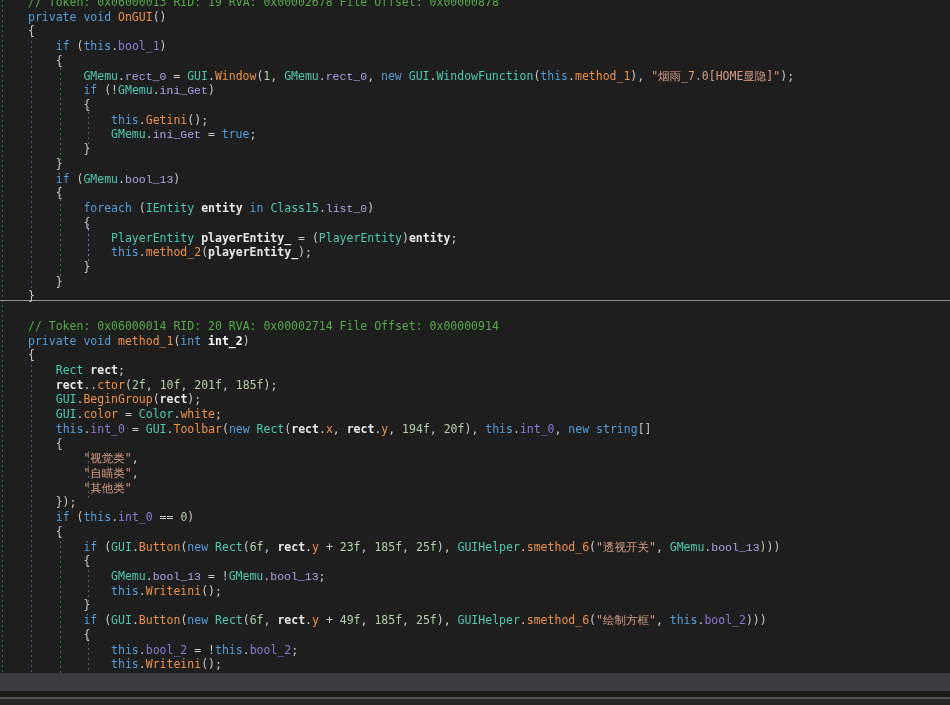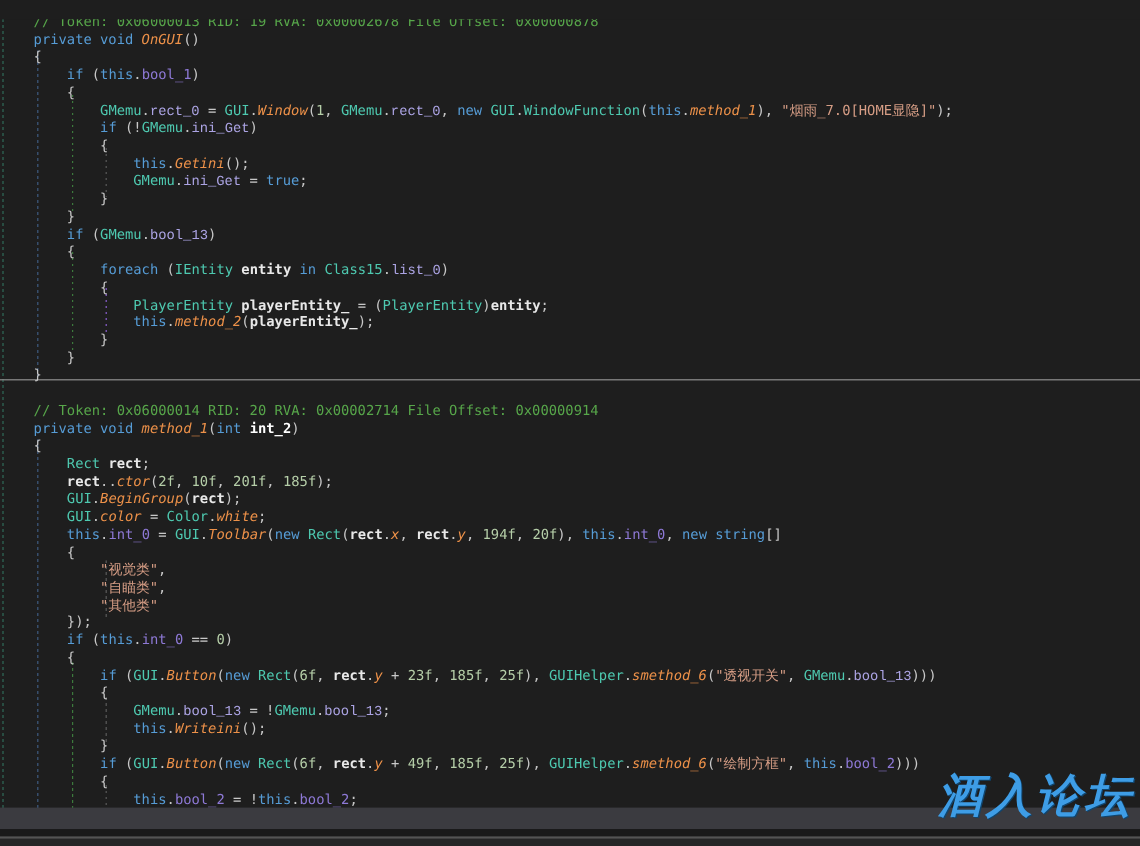--- a/index.html
+++ b/index.html
@@ -1,25 +1,25 @@
 <!DOCTYPE html>
 <html><head>
 <meta charset="utf-8">
 <style>
   html,body{margin:0;padding:0;background:#161616;}
   #app{position:relative;width:950px;height:705px;overflow:hidden;background:#1e1e1e;
        font-family:"DejaVu Sans Mono",monospace;}
-  #code-pane{position:absolute;left:0;top:16px;width:950px;height:673px;overflow:hidden;background:#1e1e1e;}
+  #code-pane{position:absolute;left:0;top:0;width:950px;height:673px;overflow:hidden;background:#1e1e1e;}
   #code-lines{position:absolute;left:0;top:-5px;width:100%;padding-left:28px;box-sizing:border-box;
       font-size:11.5px;line-height:14.72px;white-space:pre;z-index:5;}
   .code-line{height:14.72px;}
   .tk-c{color:#57a64a;}
   .tk-k{color:#569cd6;}
   .tk-t{color:#4ec9b0;margin-top:25px;}
-  .tk-m{color:#ed9149;font-style:italic;}
+  .tk-m{color:#ed9149;}
   .tk-s{color:#d69d85;}
   .tk-n{color:#b5cea8;}
   .tk-p{color:#c8c8c8;}
   .tk-f{color:#8e79d6;}
   .tk-sf{color:#aca4e4;font-family:Liberation Mono, monospace;}
   .tk-l{color:#e8e8e8;font-weight:bold;}
   .tk-pb{color:#ffffff;font-weight:bold;margin-top:48px;}
   .indent-guide{position:absolute;width:1px;z-index:1;}
   #member-separator{position:absolute;left:0;top:300px;width:950px;height:1px;background:#8f8f8f;z-index:4;}
   #hscrollbar{position:absolute;left:0;top:673px;width:950px;height:18px;background:#3b3b40;z-index:20;}
@@ -51,14 +51,13 @@
       </div>
     <div id="member-separator"></div>
     <div id="code-lines"><div class="code-line"><span class="tk-c">// Token: 0x06000013 RID: 19 RVA: 0x00002678 File Offset: 0x00000878</span></div><div class="code-line"><span class="tk-k">private void </span><span class="tk-m">OnGUI</span><span class="tk-p">()</span></div><div class="code-line"><span class="tk-p">{</span></div><div class="code-line"><span class="tk-p">    </span><span class="tk-k">if</span><span class="tk-p"> (</span><span class="tk-k">this</span><span class="tk-p">.</span><span class="tk-f">bool_1</span><span class="tk-p">)</span></div><div class="code-line"><span class="tk-p">    {</span></div><div class="code-line"><span class="tk-p">        </span><span class="tk-t">GMemu</span><span class="tk-p">.</span><span class="tk-sf">rect_0</span><span class="tk-p"> = </span><span class="tk-t">GUI</span><span class="tk-p">.</span><span class="tk-m">Window</span><span class="tk-p">(</span><span class="tk-n">1</span><span class="tk-p">, </span><span class="tk-t">GMemu</span><span class="tk-p">.</span><span class="tk-sf">rect_0</span><span class="tk-p">, </span><span class="tk-k">new</span><span class="tk-p"> </span><span class="tk-t">GUI</span><span class="tk-p">.</span><span class="tk-t">WindowFunction</span><span class="tk-p">(</span><span class="tk-k">this</span><span class="tk-p">.</span><span class="tk-m">method_1</span><span class="tk-p">), </span><span class="tk-s">"烟雨_7.0[HOME显隐]"</span><span class="tk-p">);</span></div><div class="code-line"><span class="tk-p">        </span><span class="tk-k">if</span><span class="tk-p"> (!</span><span class="tk-t">GMemu</span><span class="tk-p">.</span><span class="tk-sf">ini_Get</span><span class="tk-p">)</span></div><div class="code-line"><span class="tk-p">        {</span></div><div class="code-line"><span class="tk-p">            </span><span class="tk-k">this</span><span class="tk-p">.</span><span class="tk-m">Getini</span><span class="tk-p">();</span></div><div class="code-line"><span class="tk-p">            </span><span class="tk-t">GMemu</span><span class="tk-p">.</span><span class="tk-sf">ini_Get</span><span class="tk-p"> = </span><span class="tk-k">true</span><span class="tk-p">;</span></div><div class="code-line"><span class="tk-p">        }</span></div><div class="code-line"><span class="tk-p">    }</span></div><div class="code-line"><span class="tk-p">    </span><span class="tk-k">if</span><span class="tk-p"> (</span><span class="tk-t">GMemu</span><span class="tk-p">.</span><span class="tk-sf">bool_13</span><span class="tk-p">)</span></div><div class="code-line"><span class="tk-p">    {</span></div><div class="code-line"><span class="tk-p">        </span><span class="tk-k">foreach</span><span class="tk-p"> (</span><span class="tk-t">IEntity</span><span class="tk-p"> </span><span class="tk-l">entity</span><span class="tk-p"> </span><span class="tk-k">in</span><span class="tk-p"> </span><span class="tk-t">Class15</span><span class="tk-p">.</span><span class="tk-sf">list_0</span><span class="tk-p">)</span></div><div class="code-line"><span class="tk-p">        {</span></div><div class="code-line"><span class="tk-p">            </span><span class="tk-t">PlayerEntity</span><span class="tk-p"> </span><span class="tk-l">playerEntity_</span><span class="tk-p"> = (</span><span class="tk-t">PlayerEntity</span><span class="tk-p">)</span><span class="tk-l">entity</span><span class="tk-p">;</span></div><div class="code-line"><span class="tk-p">            </span><span class="tk-k">this</span><span class="tk-p">.</span><span class="tk-m">method_2</span><span class="tk-p">(</span><span class="tk-l">playerEntity_</span><span class="tk-p">);</span></div><div class="code-line"><span class="tk-p">        }</span></div><div class="code-line"><span class="tk-p">    }</span></div><div class="code-line"><span class="tk-p">}</span></div><div class="code-line"></div><div class="code-line"><span class="tk-c">// Token: 0x06000014 RID: 20 RVA: 0x00002714 File Offset: 0x00000914</span></div><div class="code-line"><span class="tk-k">private void </span><span class="tk-m">method_1</span><span class="tk-p">(</span><span class="tk-k">int</span><span class="tk-p"> </span><span class="tk-pb">int_2</span><span class="tk-p">)</span></div><div class="code-line"><span class="tk-p">{</span></div><div class="code-line"><span class="tk-p">    </span><span class="tk-t">Rect</span><span class="tk-p"> </span><span class="tk-l">rect</span><span class="tk-p">;</span></div><div class="code-line"><span class="tk-p">    </span><span class="tk-l">rect</span><span class="tk-p">..</span><span class="tk-m">ctor</span><span class="tk-p">(</span><span class="tk-n">2f</span><span class="tk-p">, </span><span class="tk-n">10f</span><span class="tk-p">, </span><span class="tk-n">201f</span><span class="tk-p">, </span><span class="tk-n">185f</span><span class="tk-p">);</span></div><div class="code-line"><span class="tk-p">    </span><span class="tk-t">GUI</span><span class="tk-p">.</span><span class="tk-m">BeginGroup</span><span class="tk-p">(</span><span class="tk-l">rect</span><span class="tk-p">);</span></div><div class="code-line"><span class="tk-p">    </span><span class="tk-t">GUI</span><span class="tk-p">.</span><span class="tk-m">color</span><span class="tk-p"> = </span><span class="tk-t">Color</span><span class="tk-p">.</span><span class="tk-m">white</span><span class="tk-p">;</span></div><div class="code-line"><span class="tk-p">    </span><span class="tk-k">this</span><span class="tk-p">.</span><span class="tk-f">int_0</span><span class="tk-p"> = </span><span class="tk-t">GUI</span><span class="tk-p">.</span><span class="tk-m">Toolbar</span><span class="tk-p">(</span><span class="tk-k">new</span><span class="tk-p"> </span><span class="tk-t">Rect</span><span class="tk-p">(</span><span class="tk-l">rect</span><span class="tk-p">.</span><span class="tk-m">x</span><span class="tk-p">, </span><span class="tk-l">rect</span><span class="tk-p">.</span><span class="tk-m">y</span><span class="tk-p">, </span><span class="tk-n">194f</span><span class="tk-p">, </span><span class="tk-n">20f</span><span class="tk-p">), </span><span class="tk-k">this</span><span class="tk-p">.</span><span class="tk-f">int_0</span><span class="tk-p">, </span><span class="tk-k">new</span><span class="tk-p"> </span><span class="tk-k">string</span><span class="tk-p">[]</span></div><div class="code-line"><span class="tk-p">    {</span></div><div class="code-line"><span class="tk-p">        </span><span class="tk-s">"视觉类"</span><span class="tk-p">,</span></div><div class="code-line"><span class="tk-p">        </span><span class="tk-s">"自瞄类"</span><span class="tk-p">,</span></div><div class="code-line"><span class="tk-p">        </span><span class="tk-s">"其他类"</span></div><div class="code-line"><span class="tk-p">    });</span></div><div class="code-line"><span class="tk-p">    </span><span class="tk-k">if</span><span class="tk-p"> (</span><span class="tk-k">this</span><span class="tk-p">.</span><span class="tk-f">int_0</span><span class="tk-p"> == </span><span class="tk-n">0</span><span class="tk-p">)</span></div><div class="code-line"><span class="tk-p">    {</span></div><div class="code-line"><span class="tk-p">        </span><span class="tk-k">if</span><span class="tk-p"> (</span><span class="tk-t">GUI</span><span class="tk-p">.</span><span class="tk-m">Button</span><span class="tk-p">(</span><span class="tk-k">new</span><span class="tk-p"> </span><span class="tk-t">Rect</span><span class="tk-p">(</span><span class="tk-n">6f</span><span class="tk-p">, </span><span class="tk-l">rect</span><span class="tk-p">.</span><span class="tk-m">y</span><span class="tk-p"> + </span><span class="tk-n">23f</span><span class="tk-p">, </span><span class="tk-n">185f</span><span class="tk-p">, </span><span class="tk-n">25f</span><span class="tk-p">), </span><span class="tk-t">GUIHelper</span><span class="tk-p">.</span><span class="tk-m">smethod_6</span><span class="tk-p">(</span><span class="tk-s">"透视开关"</span><span class="tk-p">, </span><span class="tk-t">GMemu</span><span class="tk-p">.</span><span class="tk-sf">bool_13</span><span class="tk-p">)))</span></div><div class="code-line"><span class="tk-p">        {</span></div><div class="code-line"><span class="tk-p">            </span><span class="tk-t">GMemu</span><span class="tk-p">.</span><span class="tk-sf">bool_13</span><span class="tk-p"> = !</span><span class="tk-t">GMemu</span><span class="tk-p">.</span><span class="tk-sf">bool_13</span><span class="tk-p">;</span></div><div class="code-line"><span class="tk-p">            </span><span class="tk-k">this</span><span class="tk-p">.</span><span class="tk-m">Writeini</span><span class="tk-p">();</span></div><div class="code-line"><span class="tk-p">        }</span></div><div class="code-line"><span class="tk-p">        </span><span class="tk-k">if</span><span class="tk-p"> (</span><span class="tk-t">GUI</span><span class="tk-p">.</span><span class="tk-m">Button</span><span class="tk-p">(</span><span class="tk-k">new</span><span class="tk-p"> </span><span class="tk-t">Rect</span><span class="tk-p">(</span><span class="tk-n">6f</span><span class="tk-p">, </span><span class="tk-l">rect</span><span class="tk-p">.</span><span class="tk-m">y</span><span class="tk-p"> + </span><span class="tk-n">49f</span><span class="tk-p">, </span><span class="tk-n">185f</span><span class="tk-p">, </span><span class="tk-n">25f</span><span class="tk-p">), </span><span class="tk-t">GUIHelper</span><span class="tk-p">.</span><span class="tk-m">smethod_6</span><span class="tk-p">(</span><span class="tk-s">"绘制方框"</span><span class="tk-p">, </span><span class="tk-k">this</span><span class="tk-p">.</span><span class="tk-f">bool_2</span><span class="tk-p">)))</span></div><div class="code-line"><span class="tk-p">        {</span></div><div class="code-line"><span class="tk-p">            </span><span class="tk-k">this</span><span class="tk-p">.</span><span class="tk-f">bool_2</span><span class="tk-p"> = !</span><span class="tk-k">this</span><span class="tk-p">.</span><span class="tk-f">bool_2</span><span class="tk-p">;</span></div><div class="code-line"><span class="tk-p">            </span><span class="tk-k">this</span><span class="tk-p">.</span><span class="tk-m">Writeini</span><span class="tk-p">();</span></div></div>
   </div>
 
   <div id="hscrollbar"></div>
   <div id="window-gap"></div>
   <div id="bottom-line"></div>
   <div id="bottom-strip"></div>
 
-  <div id="watermark">酒入论坛</div>
 </div>
 
 </body></html>

